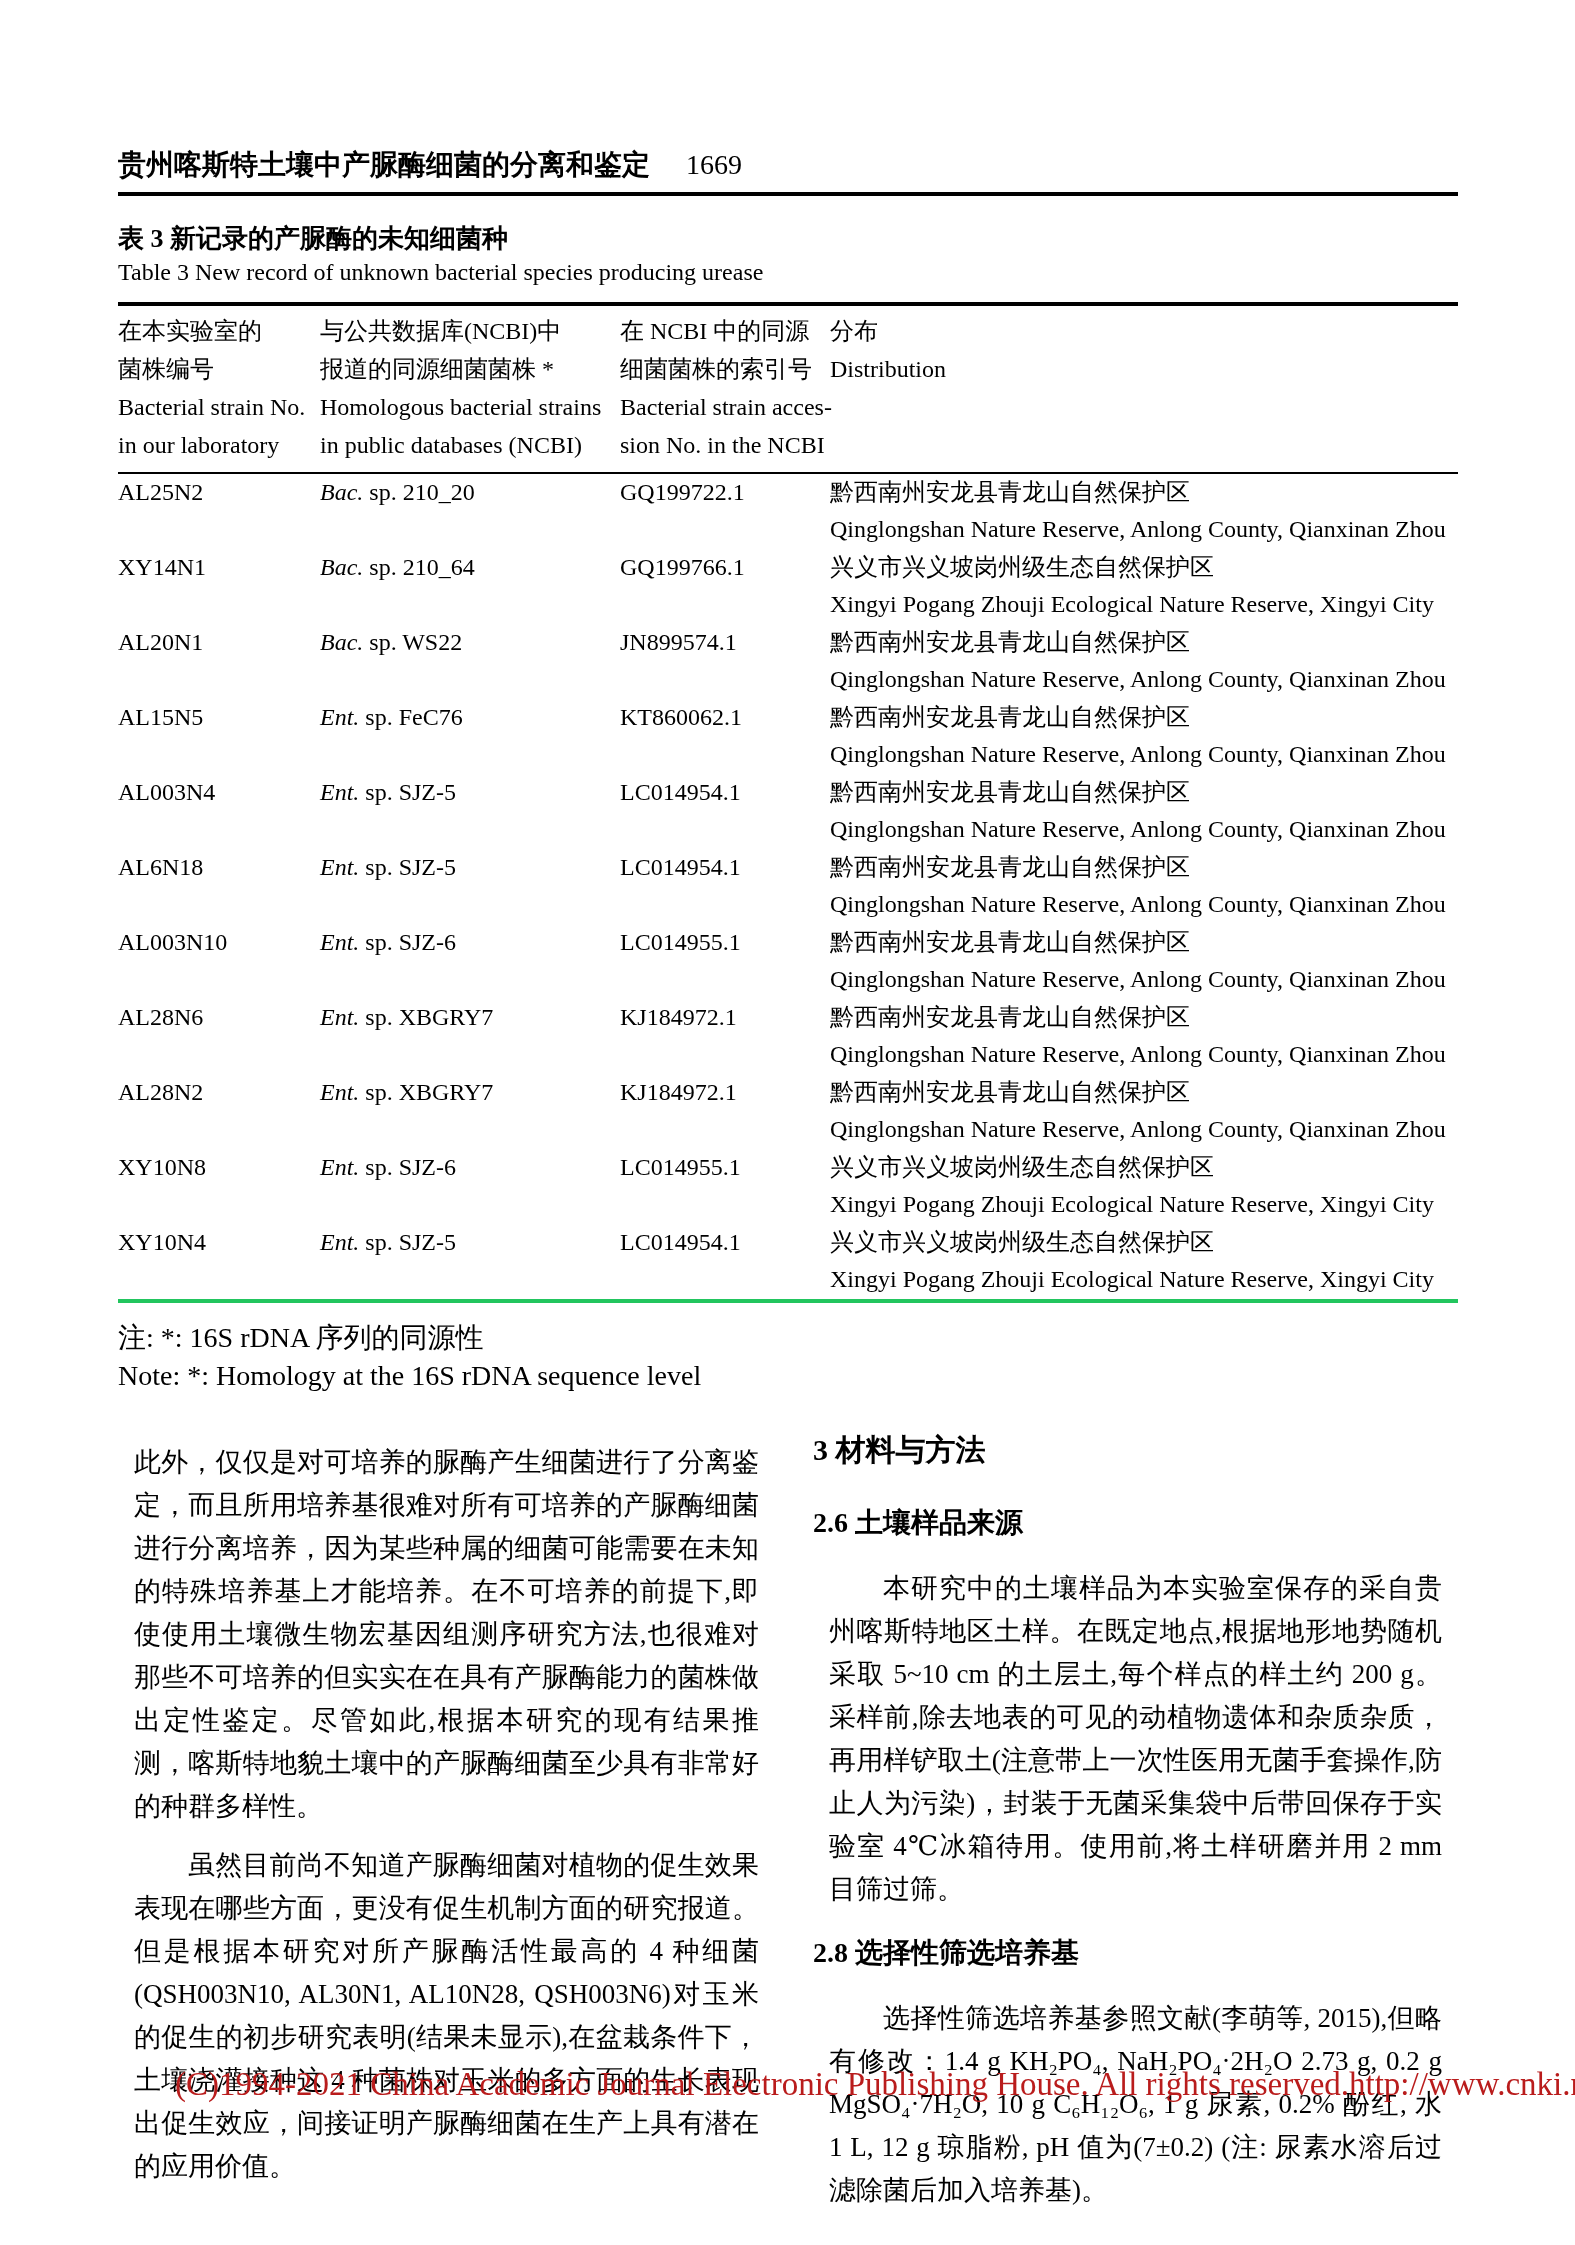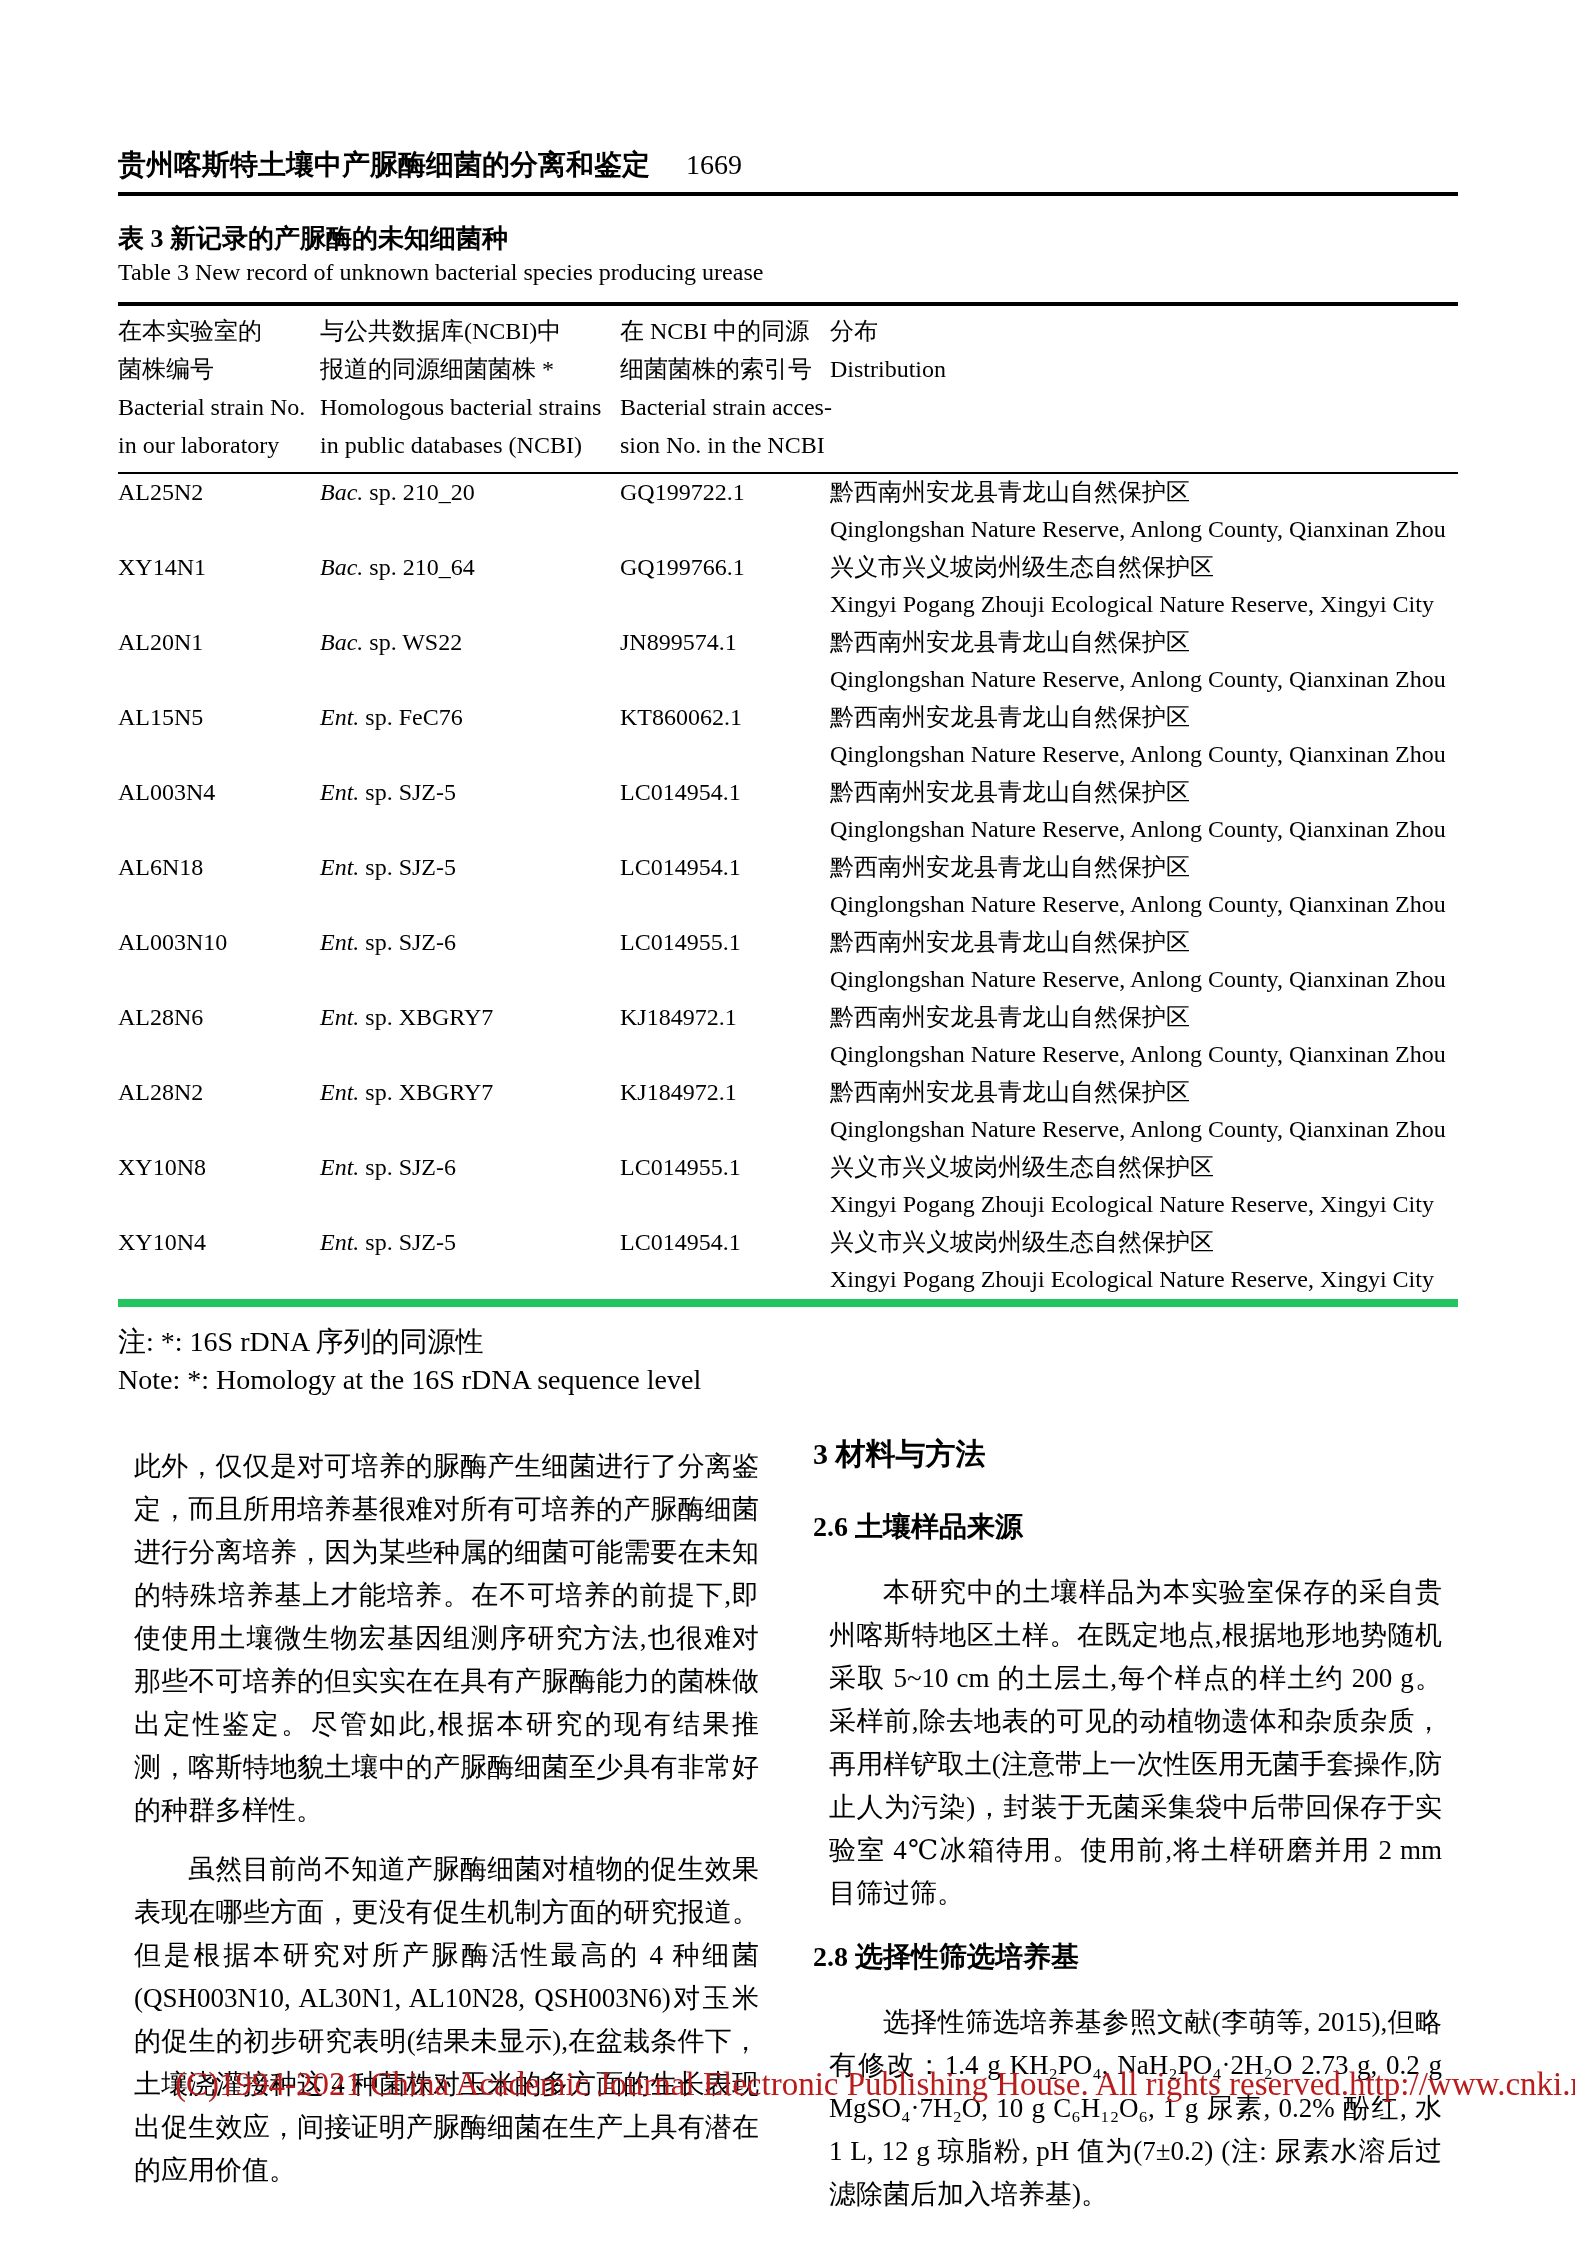--- a/index.html
+++ b/index.html
@@ -20,21 +20,21 @@
   }
   .running-head .pageno{font-weight:normal;font-size:28px;}
   .head-rule{border-top:4px solid #000;margin-top:10px;}
 
   
   .tbl-title-cn{margin-top:26px;font-size:26px;font-weight:bold;line-height:34px;}
   .tbl-title-en{font-size:24px;line-height:32px;}
   table.strains{
     width:1340px;border-collapse:collapse;table-layout:fixed;
     margin-top:14px;
-    border-top:4px solid #000;border-bottom:8px solid #22c55e;
+    border-top:4px solid #000;border-bottom:4px solid #22c55e;
     font-size:24px;
   }
   table.strains th{
     text-align:left;font-weight:normal;vertical-align:top;
     padding:6px 0 8px 0;border-bottom:2px solid #000;
   }
   table.strains th .hl{line-height:38px;height:38px;white-space:nowrap;}
   table.strains td{
     vertical-align:top;padding:0;height:75px;line-height:37px;
   }

